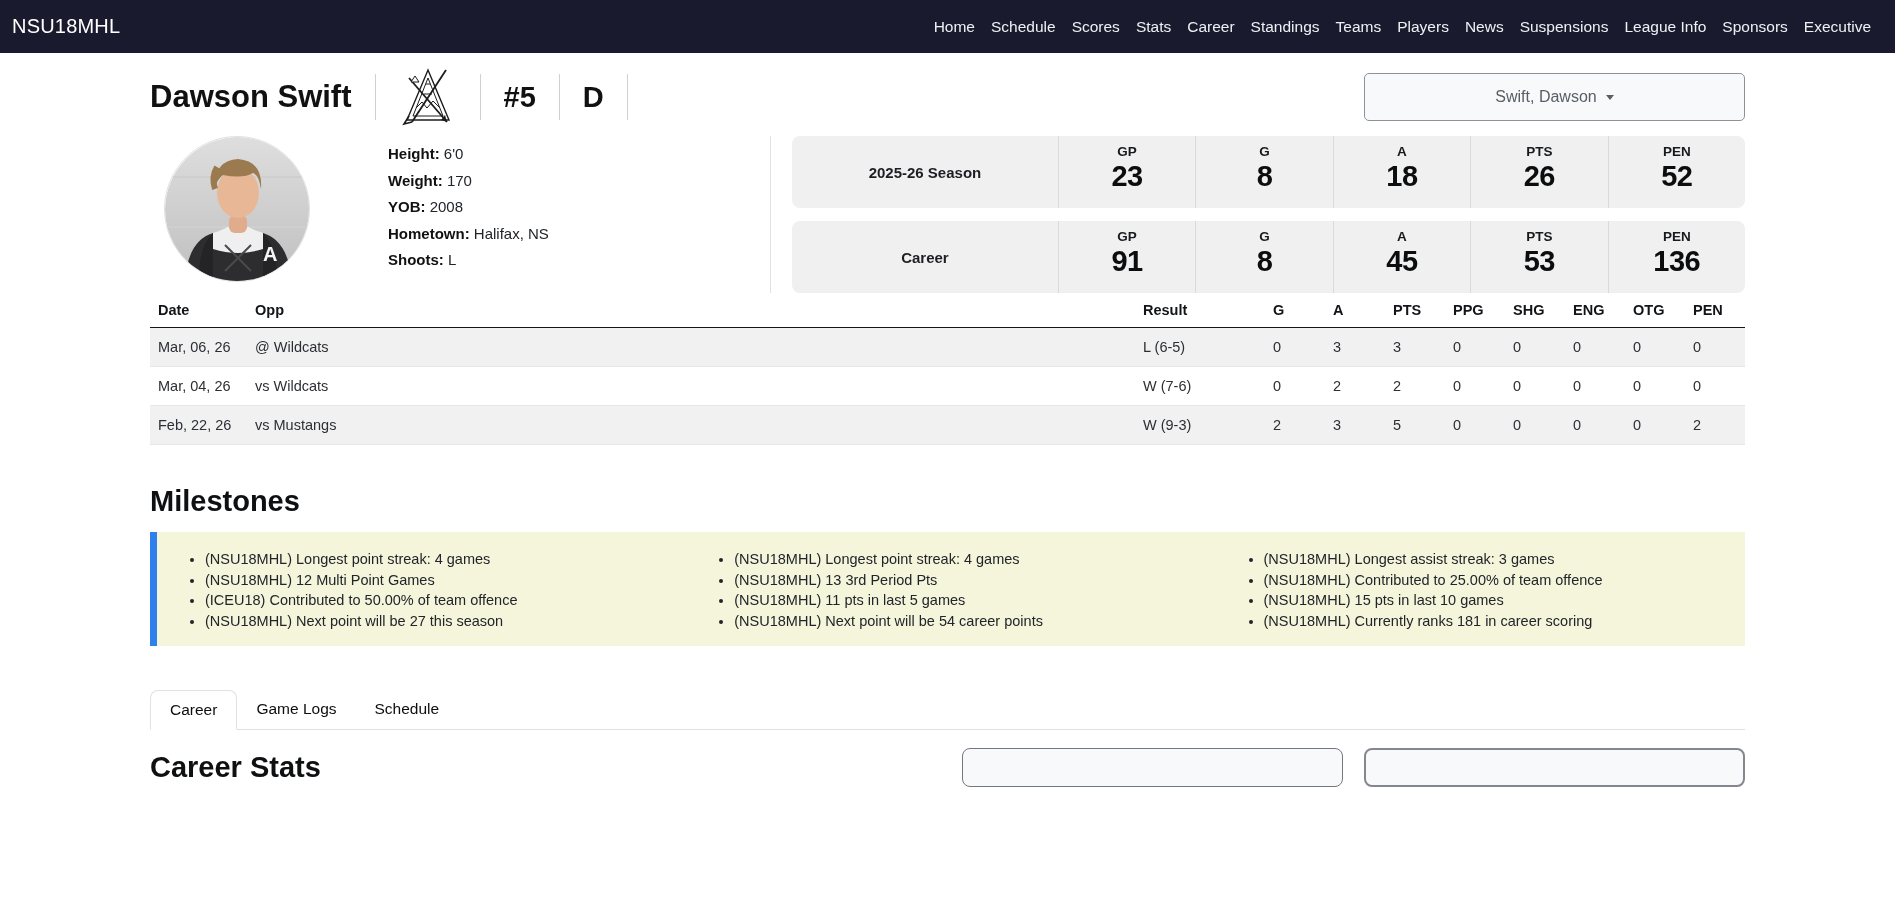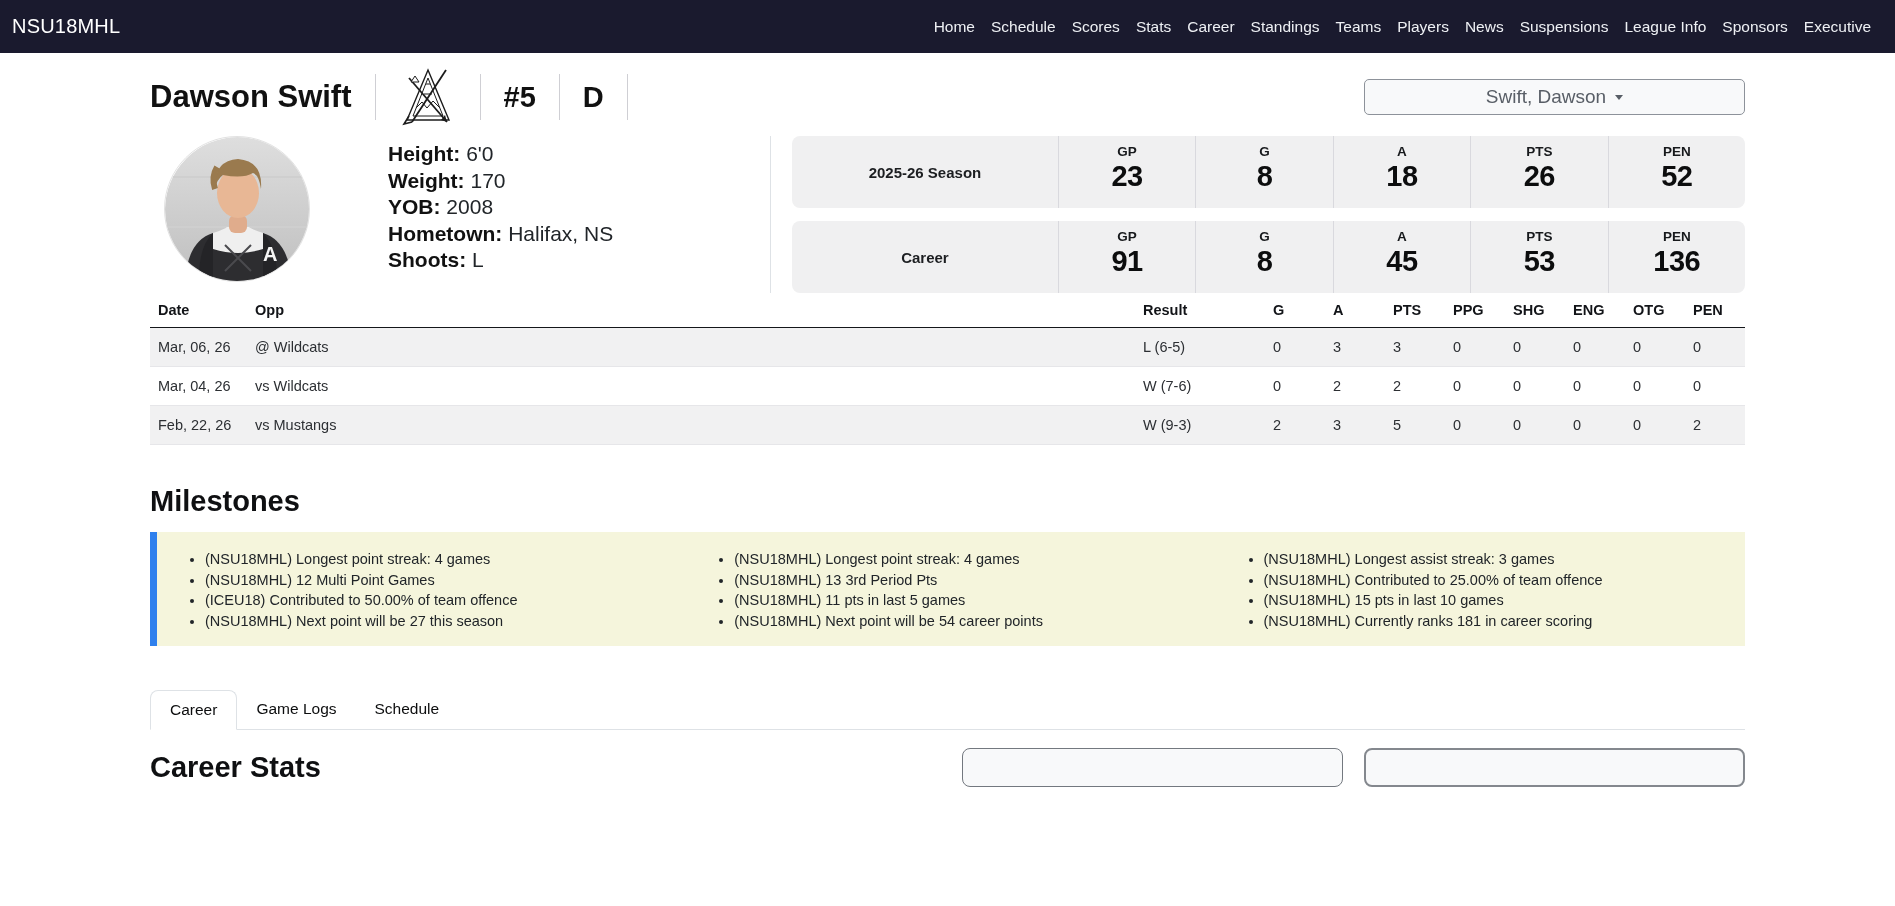--- a/index.html
+++ b/index.html
@@ -13,31 +13,31 @@
   .nav-links { display:flex; align-items:center; }
   .nav-link { color:#eef0f4; font-size:15.5px; padding:8px 8px; text-decoration:none; cursor:pointer; white-space:nowrap; }
 
   .container { width:1595px; margin:0 auto; }
 
   
   .player-header { display:flex; align-items:center; height:62px; margin-top:13px; }
   .player-name { font-size:31px; font-weight:700; color:#111; }
   .vsep { width:1px; height:46px; background:#cfcfd4; margin:0 23px; flex:none; }
   .hash-num, .pos { font-size:29px; font-weight:700; color:#111; }
-  .player-select { margin-left:auto; width:381px; height:36px; border:1px solid #8d929a;
-    border-radius:5px; background:#f8f9fa; color:#585e66; font-size:19px;
+  .player-select { margin-left:auto; width:381px; height:48px; border:1px solid #8d929a;
+    border-radius:5px; background:#f8f9fa; color:#585e66; font-size:16px;
     display:flex; align-items:center; justify-content:center; gap:9px; cursor:pointer; }
   .caret { width:0; height:0; border-left:4.5px solid transparent; border-right:4.5px solid transparent;
     border-top:5px solid #585e66; display:inline-block; }
 
   
   .profile-row { display:flex; align-items:flex-start; margin-top:8px; }
   .avatar-wrap { width:146px; height:146px; border-radius:50%; overflow:hidden; margin-left:14px;
     flex:none; border:1px solid #e2e2e2; }
-  .bio { margin-left:78px; padding-top:5px; font-size:21px; line-height:26.5px; color:#212529; }
+  .bio { margin-left:78px; padding-top:5px; font-size:15px; line-height:26.5px; color:#212529; }
   .bio b { color:#111; }
   .summary-block { margin-left:auto; border-left:1px solid #dee2e6; padding-left:21px; width:975px; }
   .stat-card { background: var(--card_bg, #f0f0f1); border-radius:8px; display:flex; height:72px; }
   .stat-card + .stat-card { margin-top:13px; }
   .stat-label { width:266px; display:flex; align-items:center; justify-content:center;
     font-size:15px; font-weight:700; color:#1c1e21; }
   .stat-cell { width:137.5px; border-left:1px solid #d9d9de; text-align:center; padding-top:8px; }
   .stat-cell .k { font-size:13.5px; font-weight:700; color:#17191c; }
   .stat-cell .v { font-size:29px; font-weight:700; color:#0c0d0e; margin-top:1px; letter-spacing:-.5px; }
 

